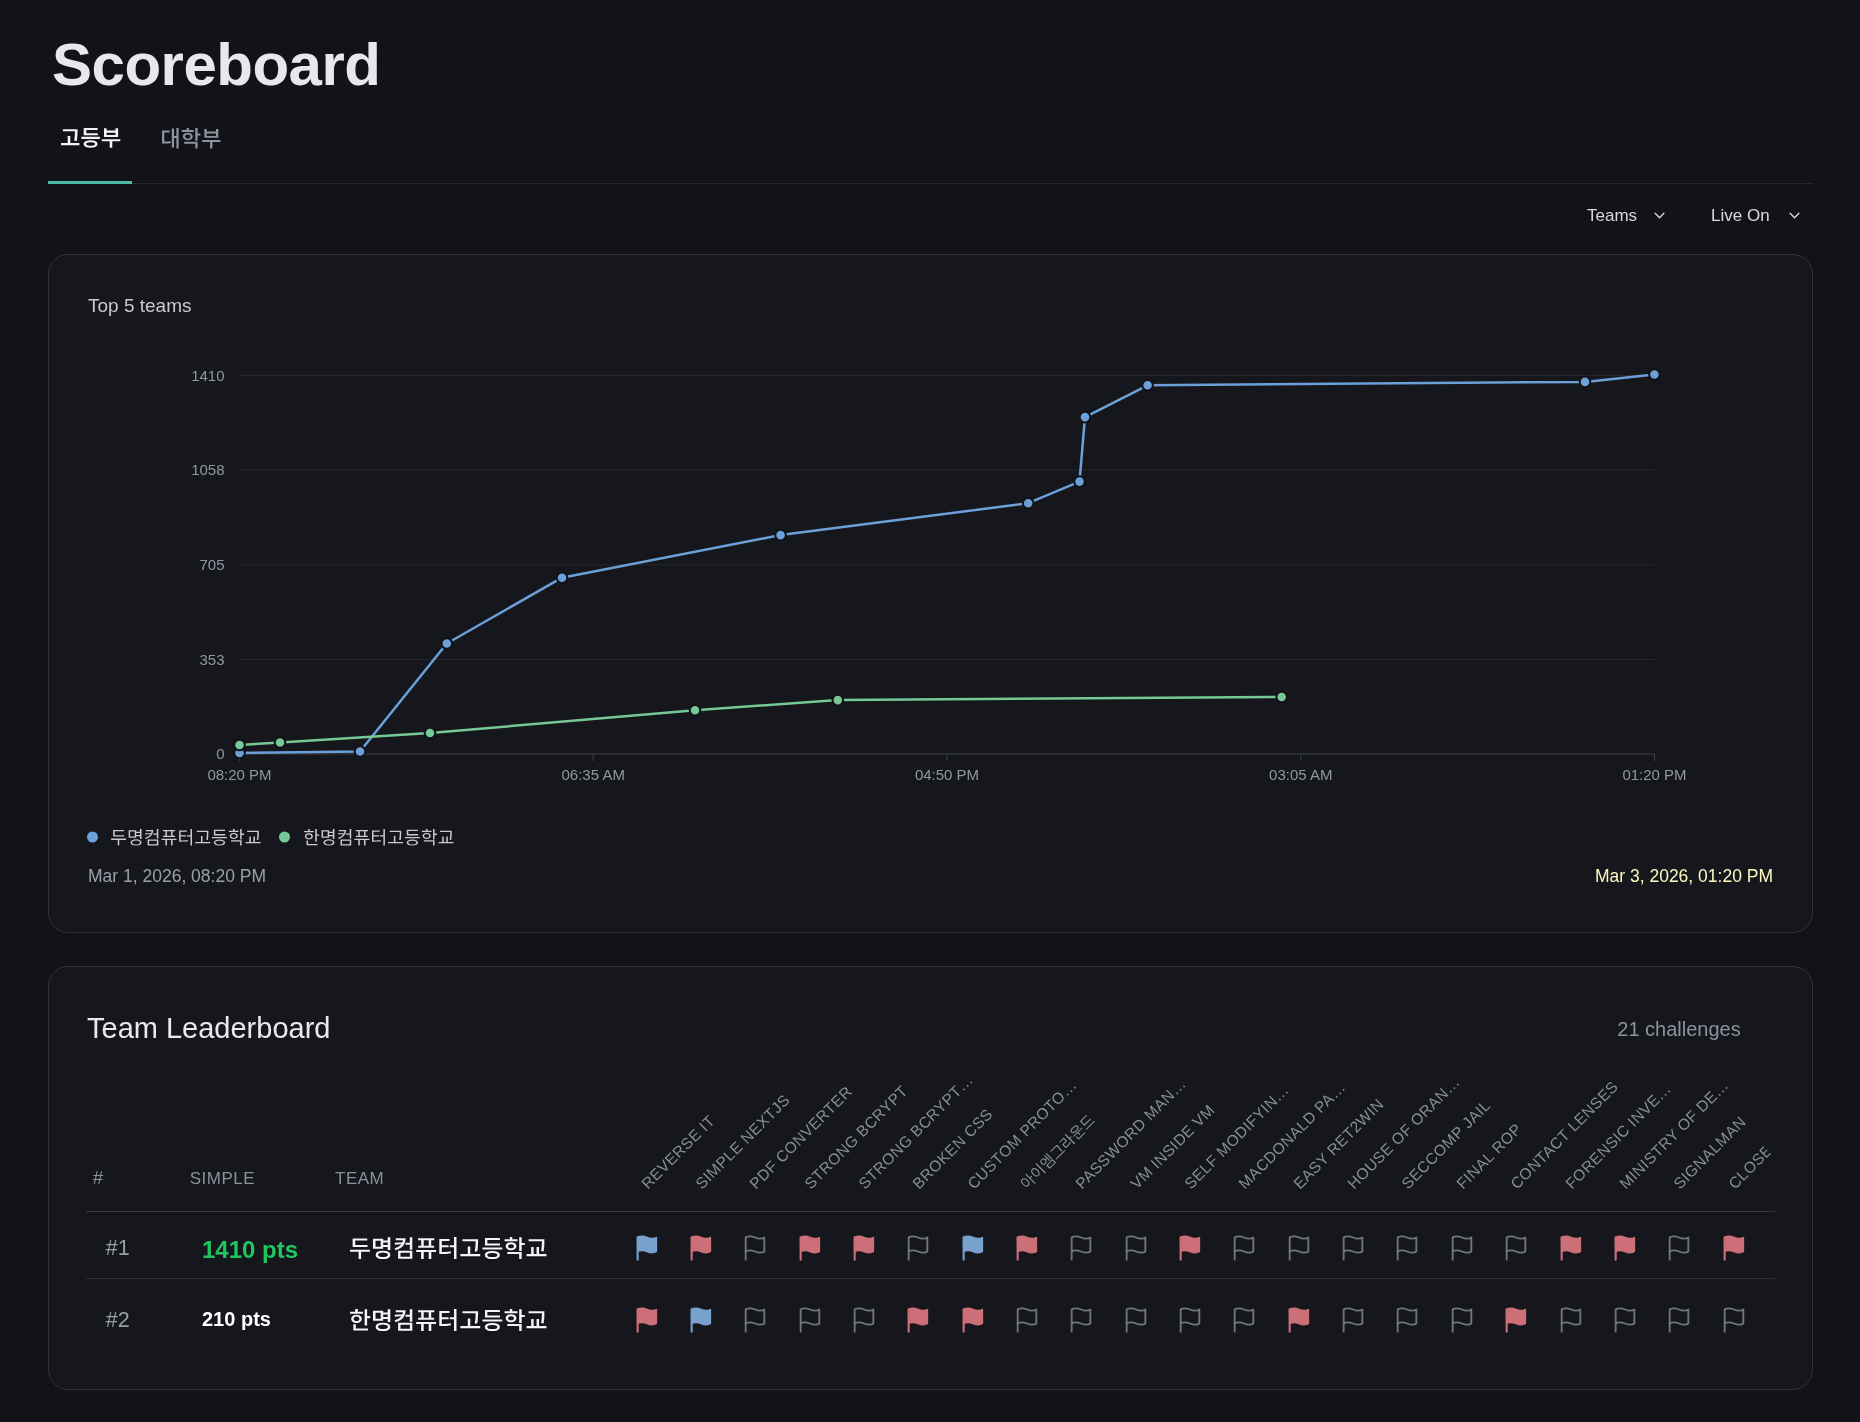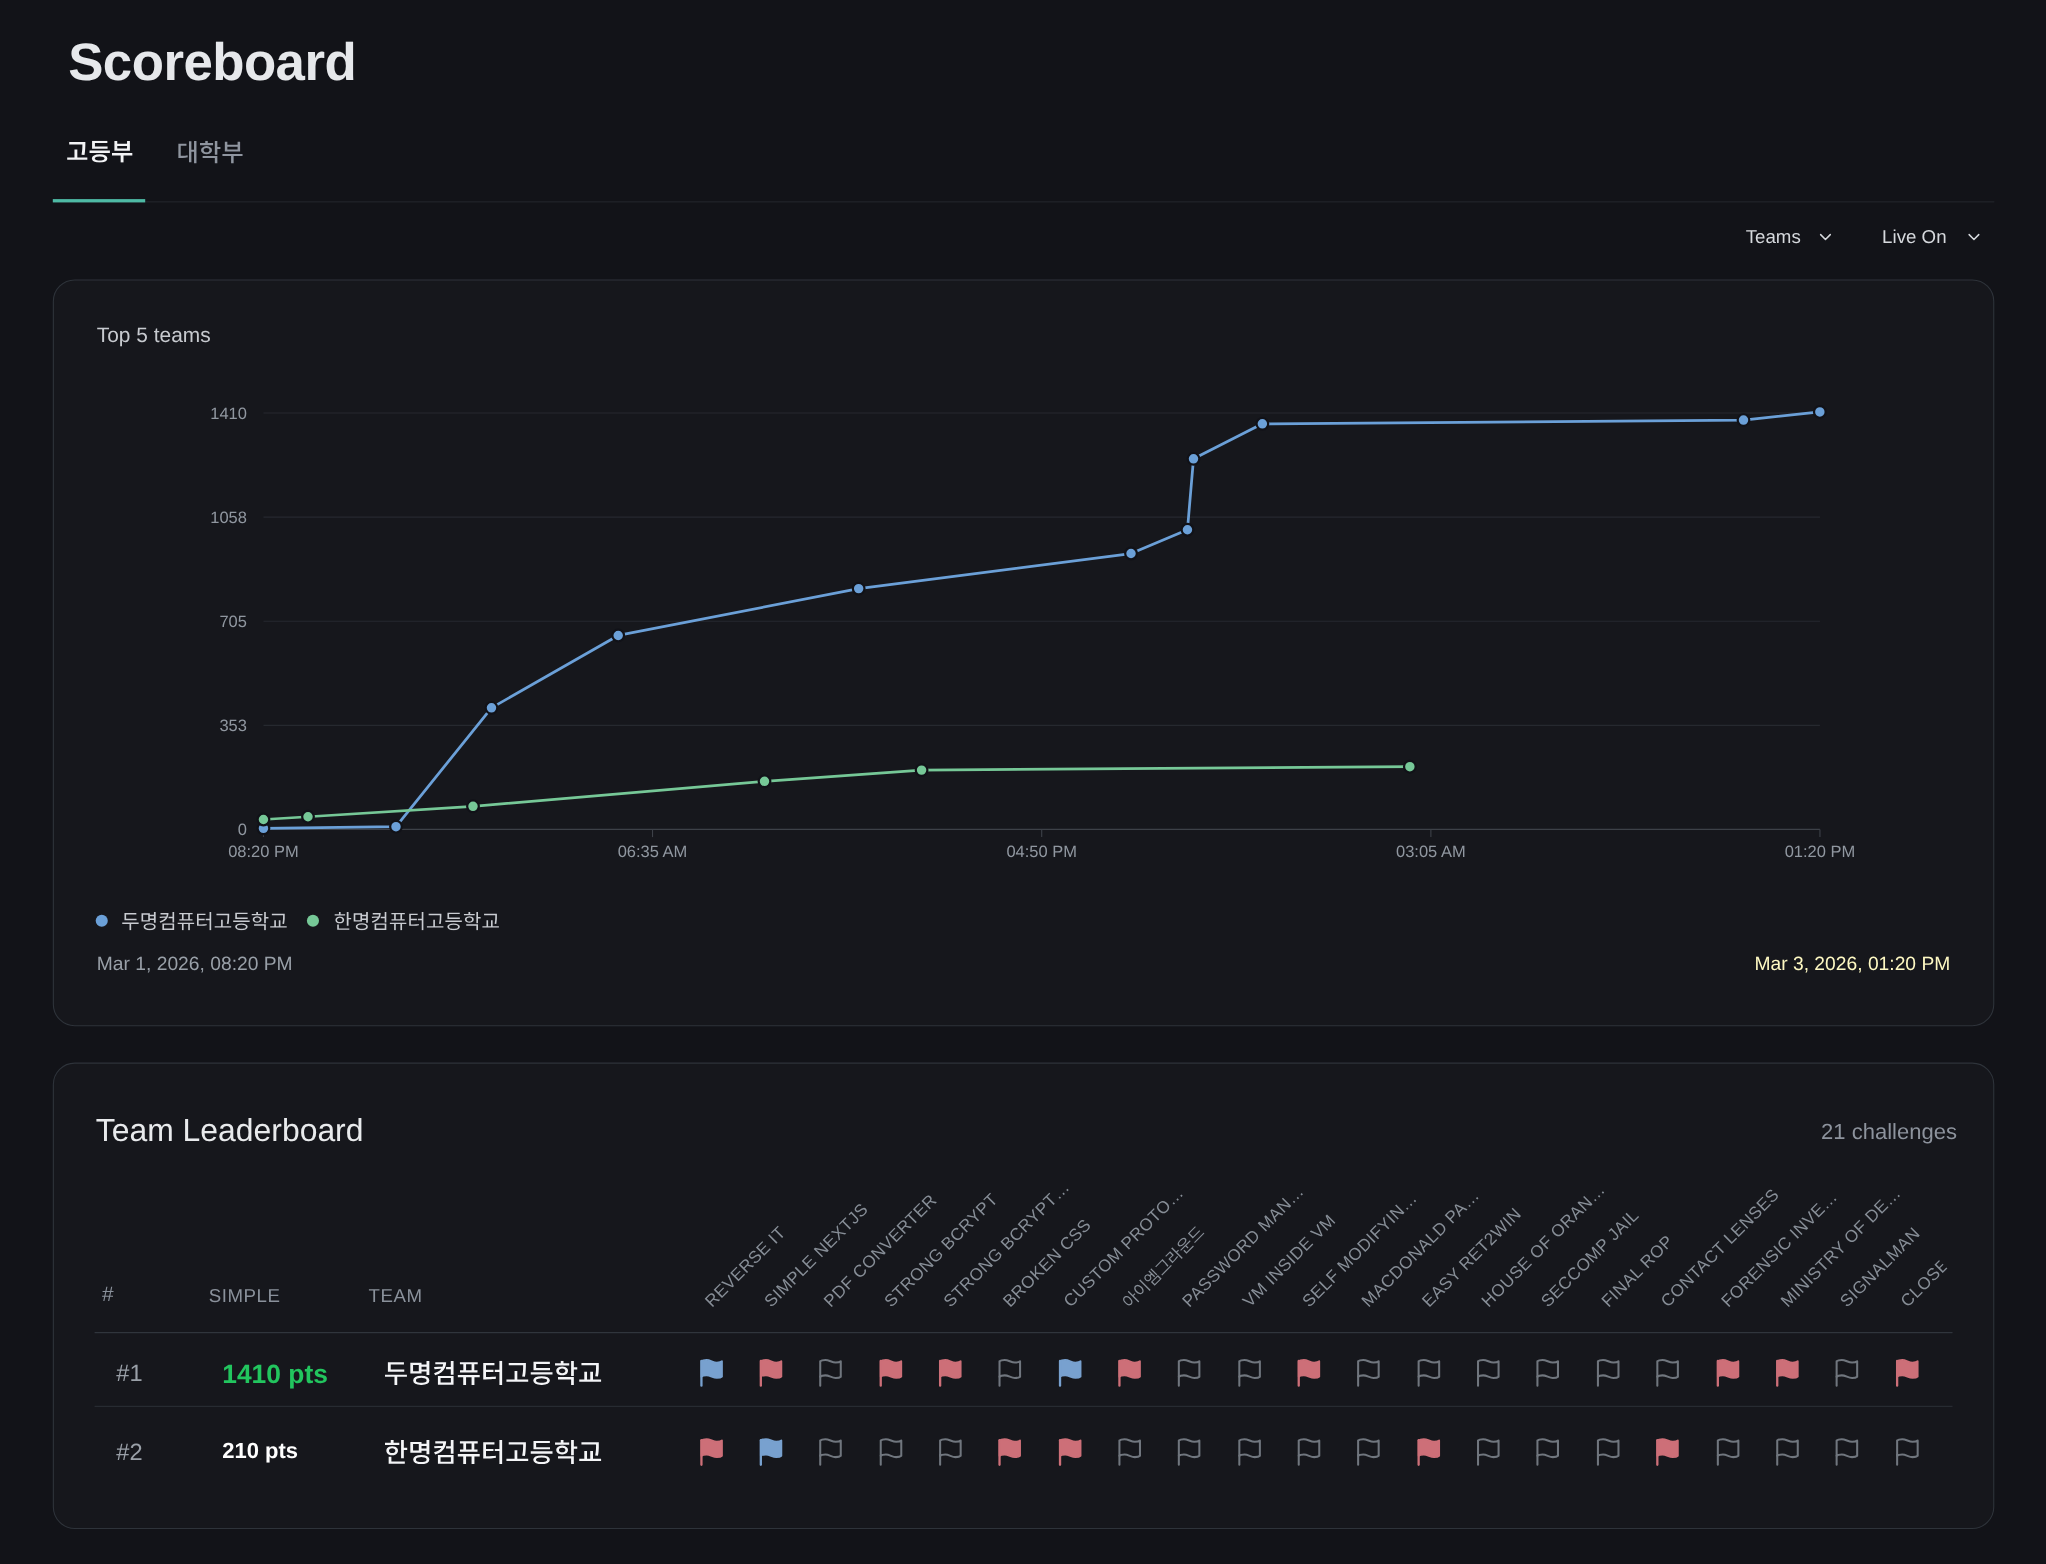--- a/index.html
+++ b/index.html
@@ -2,21 +2,21 @@
 <html><head><meta charset="utf-8">
 <style>
 * { margin:0; padding:0; box-sizing:border-box; }
 html,body { width:1860px; height:1422px; background:#121318; font-family:"Liberation Sans", sans-serif; position:relative; overflow:hidden; }
 .abs { position:absolute; }
 .card { position:absolute; background:#16171c; border:1px solid #2e333a; border-radius:20px; }
 .rothdr { position:absolute; top:1176.2px; height:16px; line-height:16px; font-size:15.5px; letter-spacing:0.4px;
   color:#878e97; white-space:nowrap; transform-origin:0 100%; transform:rotate(-45deg); }
 </style></head>
 <body>
-<div class="abs" style="left:62px;top:30px;font-size:48px;font-weight:700;letter-spacing:-0.5px;color:#e6e8eb">Scoreboard</div>
+<div class="abs" style="left:52px;top:30px;font-size:60px;font-weight:700;letter-spacing:-0.5px;color:#e6e8eb">Scoreboard</div>
 
 <div class="abs" style="left:47.5px;top:183px;width:1765.5px;height:1px;background:#23262c"></div>
 <div class="abs" style="left:47.5px;top:180.5px;width:84px;height:3.5px;background:#4ebaa5"></div>
 
 <div class="abs" style="left:1587px;top:206px;font-size:17px;color:#d6d9dd">Teams</div>
 <svg class="abs" style="left:1652px;top:208px" width="15" height="15" viewBox="0 0 24 24" fill="none" stroke="#d6d9dd" stroke-width="2.2" stroke-linecap="round" stroke-linejoin="round">
     <polyline points="5 8.5 12 15.5 19 8.5"></polyline>
   </svg>
 <div class="abs" style="left:1711px;top:206px;font-size:17px;color:#d6d9dd">Live On</div>
 <svg class="abs" style="left:1787px;top:208px" width="15" height="15" viewBox="0 0 24 24" fill="none" stroke="#d6d9dd" stroke-width="2.2" stroke-linecap="round" stroke-linejoin="round">
@@ -24,21 +24,21 @@
   </svg>
 
 <div class="card" style="left:48px;top:254px;width:1765px;height:679px"></div>
 <div class="abs" style="left:88px;top:294.5px;font-size:19px;color:#c7cacf">Top 5 teams</div>
 
 <div class="abs" style="left:88px;top:866px;font-size:17.5px;color:#99a0a8">Mar 1, 2026, 08:20 PM</div>
 <div class="abs" style="left:1473px;top:866px;width:300px;text-align:right;font-size:17.5px;color:#fef9c3">Mar 3, 2026, 01:20 PM</div>
 
 <div class="card" style="left:48px;top:966px;width:1765px;height:424px"></div>
 <div class="abs" style="left:87px;top:1012px;font-size:29px;font-weight:400;color:#e8eaec">Team Leaderboard</div>
-<div class="abs" style="left:1579px;top:1018px;width:200px;text-align:right;font-size:20px;color:#8d939d">21 challenges</div>
+<div class="abs" style="left:1579px;top:1018px;width:200px;text-align:center;font-size:20px;color:#8d939d">21 challenges</div>
 
 <div class="abs" style="left:88px;top:1166.5px;width:20px;text-align:center;font-size:19px;color:#8a919b">#</div>
 <div class="abs" style="left:189.7px;top:1169px;font-size:17px;letter-spacing:0.5px;color:#8a919b">SIMPLE</div>
 <div class="abs" style="left:335px;top:1169px;font-size:17px;letter-spacing:0.5px;color:#8a919b">TEAM</div>
 
 <div class="abs" style="left:86px;top:1211px;width:1689px;height:1px;background:#343941"></div>
 <div class="abs" style="left:86px;top:1278px;width:1689px;height:1px;background:#2a2e35"></div>
 
 <div class="abs" style="left:105.7px;top:1236px;font-size:21.5px;color:#9aa0a8">#1</div>
 <div class="abs" style="left:105.7px;top:1308px;font-size:21.5px;color:#9aa0a8">#2</div>

